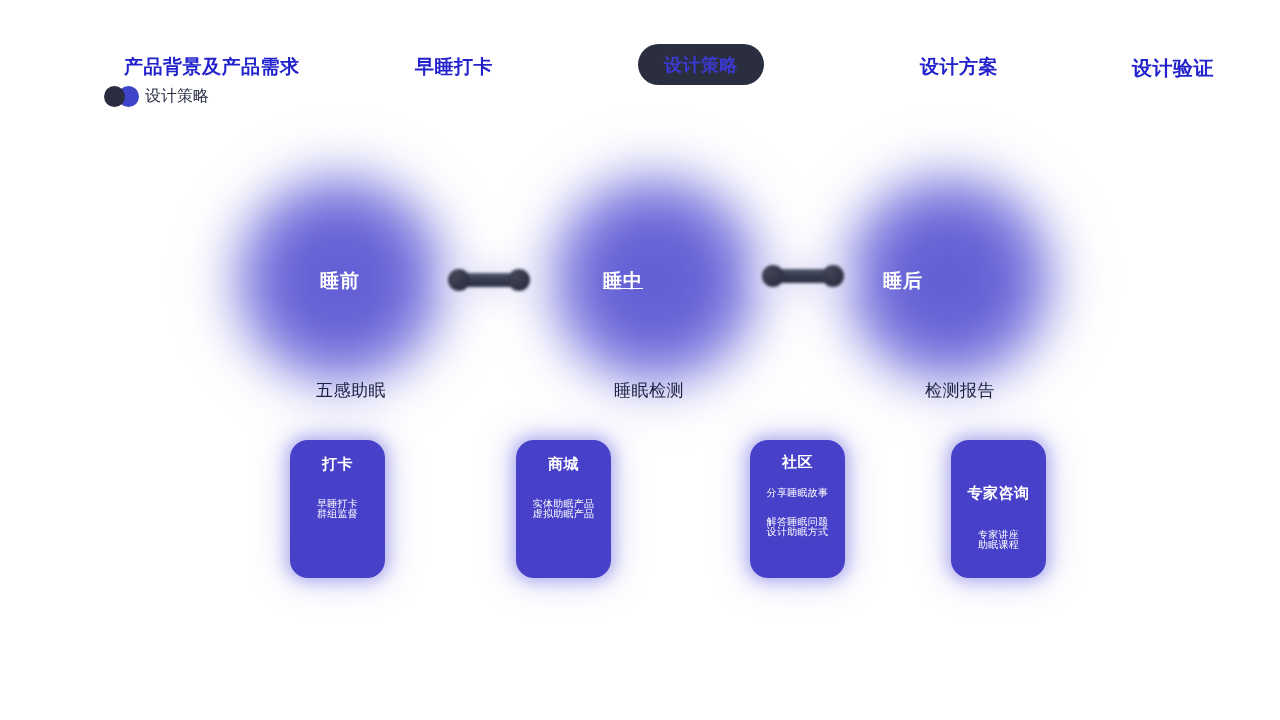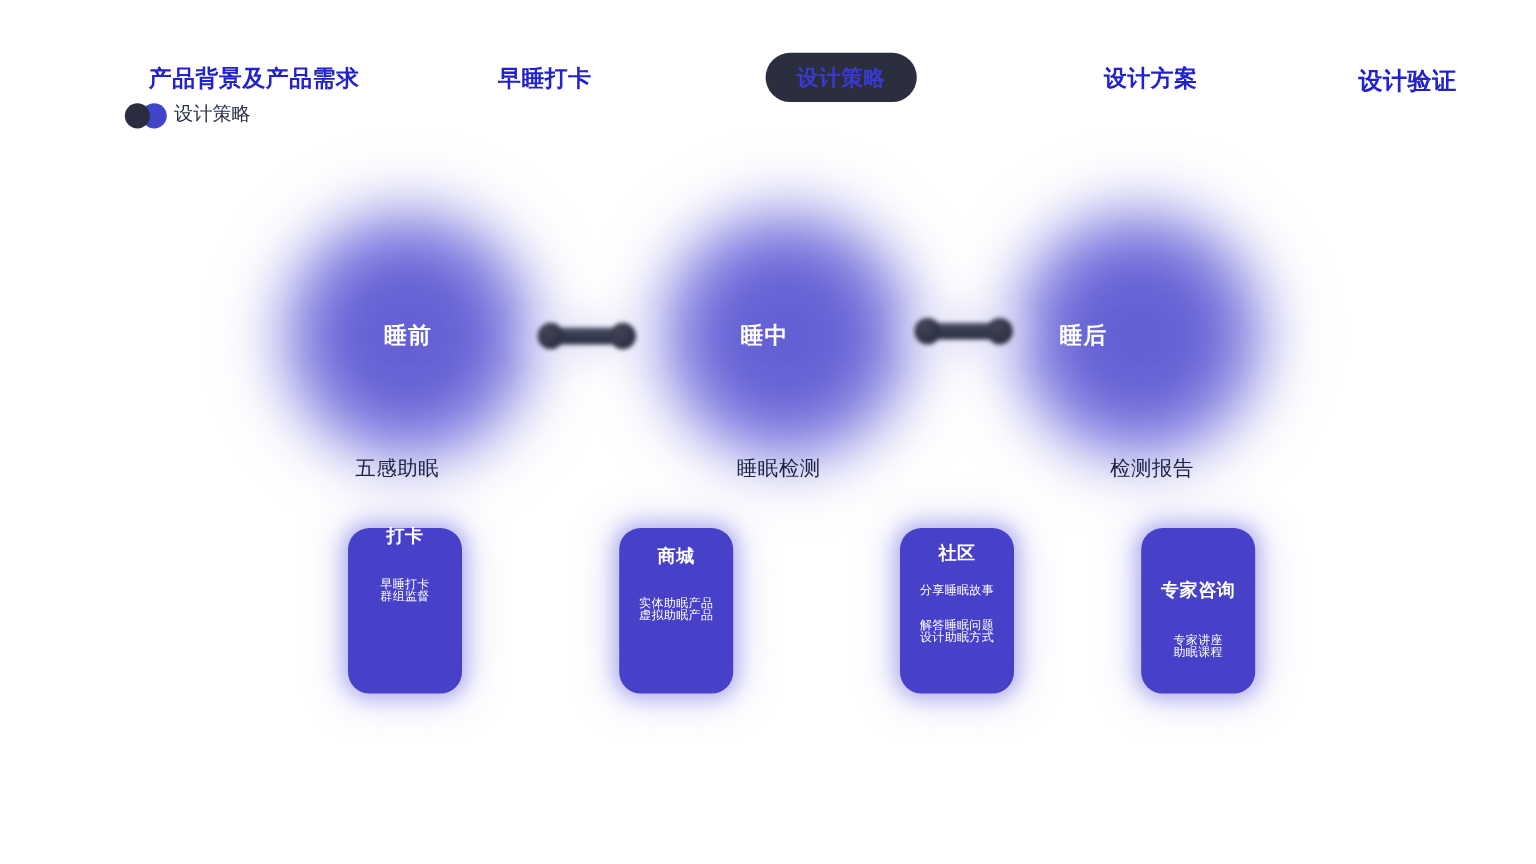--- a/index.html
+++ b/index.html
@@ -124,24 +124,24 @@
     letter-spacing: 0.5px;
     line-height: 1;
   }
 
   
   .orb.o0 { left: 185px; top: 125px; width: 310px; height: 310px; }
   .orb.o1 { left: 500px; top: 125px; width: 310px; height: 310px; }
   .orb.o2 { left: 795px; top: 125px; width: 308px; height: 308px; }
 
   .orb-label.l0 { left: 265px; top: 271px; width: 150px; }
-  .orb-label.l1 { left: 562px; top: 271px; width: 150px; }
+  .orb-label.l1 { left: 548px; top: 271px; width: 150px; text-decoration: underline; }
   .orb-label.l2 { left: 828px; top: 271px; width: 150px; }
 
-  .stage-caption.c0 { left: 296px; top: 382px; }
+  .stage-caption.c0 { left: 316px; top: 382px; }
   .stage-caption.c1 { left: 614px; top: 382px; }
   .stage-caption.c2 { left: 925px; top: 382px; }
 
   
   .connector {
     position: absolute;
     width: 82px;
     height: 22px;
     filter: blur(1.6px);
   }
@@ -201,21 +201,21 @@
     line-height: 1;
   }
   .card-item {
     font-size: 10px;
     color: #ffffff;
     white-space: nowrap;
     letter-spacing: 0.3px;
     line-height: 1;
   }
 
-  .card.card-0 { left: 290px; top: 440px; height: 138px; }
+  .card.card-0 { left: 290px; top: 440px; height: 138px; padding-top: 16px; }
   .card.card-0 .card-item:nth-of-type(1) { margin-top: 22px; }
   .card.card-0 .card-item:nth-of-type(2) { margin-top: 28px; }
 
   .card.card-1 { left: 516px; top: 440px; height: 138px; padding-top: 16px; }
   .card.card-1 .card-item:nth-of-type(1) { margin-top: 22px; }
   .card.card-1 .card-item:nth-of-type(2) { margin-top: 28px; }
 
   .card.card-2 { left: 750px; top: 440px; height: 138px; padding-top: 14px; }
   .card.card-2 .card-item:nth-of-type(1) { margin-top: 18px; }
   .card.card-2 .card-item:nth-of-type(2) { margin-top: 19px; }

